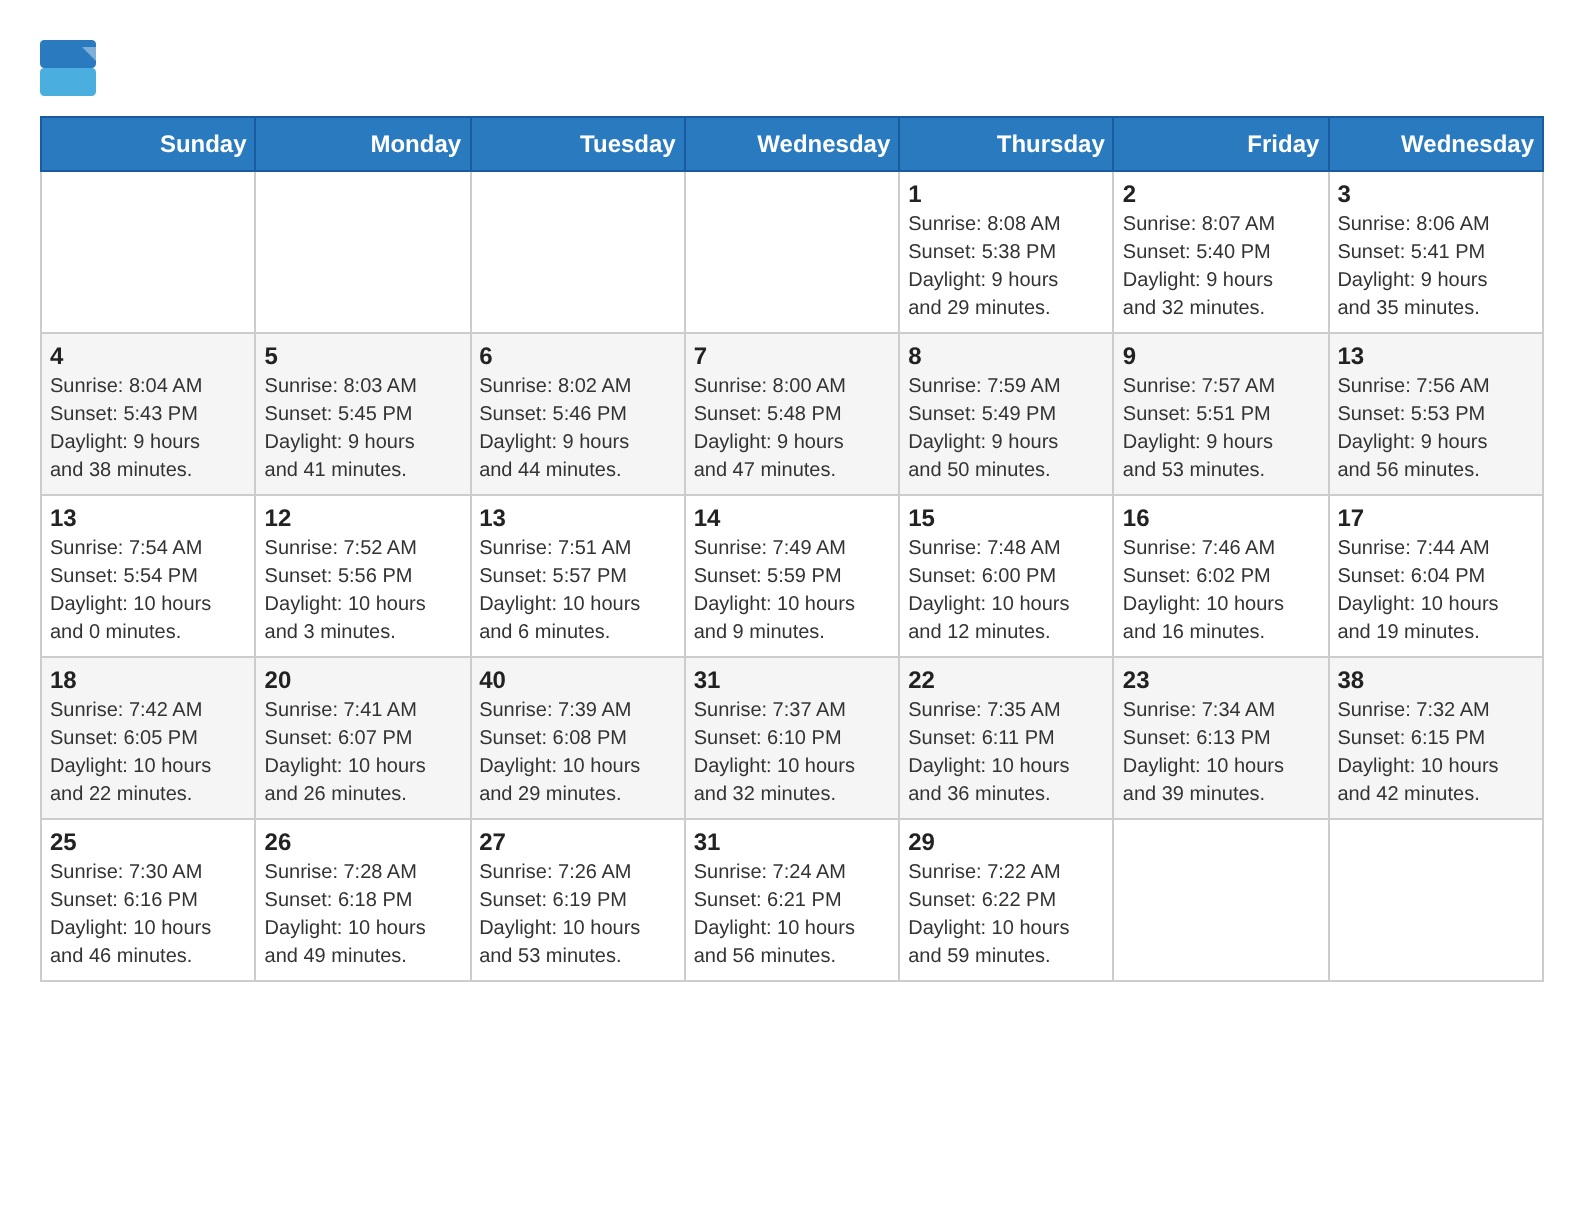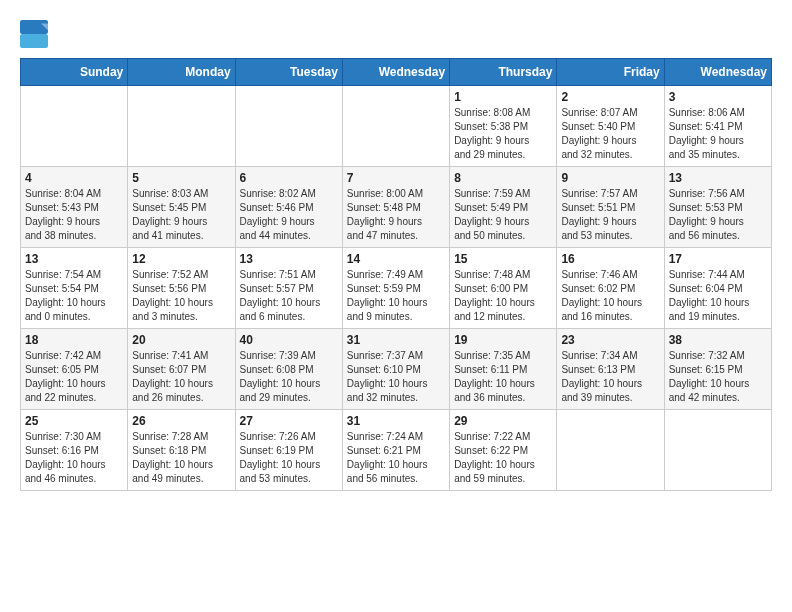--- a/index.html
+++ b/index.html
@@ -219,21 +219,21 @@
         </td>
         <td>
           <span class="day-number">40</span>
           <div class="day-info">Sunrise: 7:39 AM<br>Sunset: 6:08 PM<br>Daylight: 10 hours<br>and 29 minutes.</div>
         </td>
         <td>
           <span class="day-number">31</span>
           <div class="day-info">Sunrise: 7:37 AM<br>Sunset: 6:10 PM<br>Daylight: 10 hours<br>and 32 minutes.</div>
         </td>
         <td>
-          <span class="day-number">19</span>
+          <span class="day-number">22</span>
           <div class="day-info">Sunrise: 7:35 AM<br>Sunset: 6:11 PM<br>Daylight: 10 hours<br>and 36 minutes.</div>
         </td>
         <td>
           <span class="day-number">23</span>
           <div class="day-info">Sunrise: 7:34 AM<br>Sunset: 6:13 PM<br>Daylight: 10 hours<br>and 39 minutes.</div>
         </td>
         <td>
           <span class="day-number">38</span>
           <div class="day-info">Sunrise: 7:32 AM<br>Sunset: 6:15 PM<br>Daylight: 10 hours<br>and 42 minutes.</div>
         </td>

